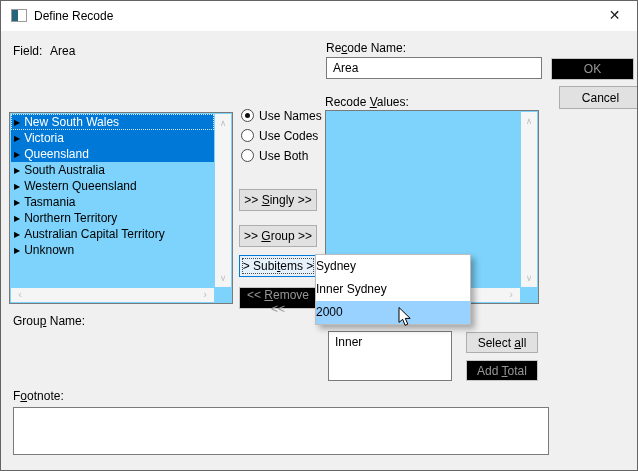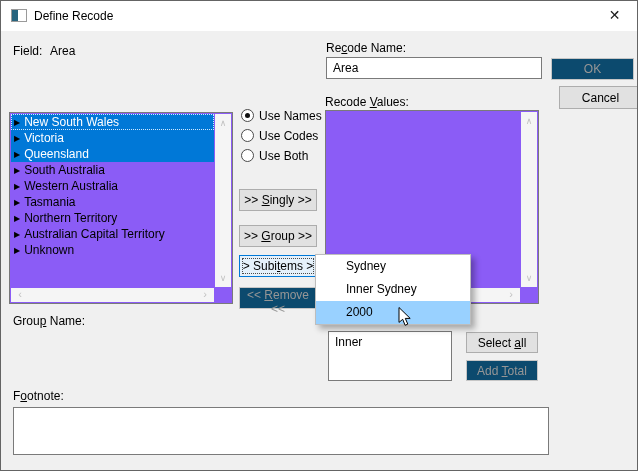--- a/index.html
+++ b/index.html
@@ -11,23 +11,23 @@
   .app-icon { position:absolute; left:10px; top:8px; width:16px; height:13px;
               border:1px solid #9a9a9a; background:linear-gradient(to right,#27647e 0 45%,#ffffff 45%); }
   .win-title { position:absolute; left:33px; top:0; height:30px; line-height:30px; }
   .close-btn { position:absolute; right:0; top:0; width:45px; height:29px; text-align:center;
                line-height:29px; font-size:14px; color:#1a1a1a; cursor:default; }
   .lbl { position:absolute; white-space:nowrap; }
   .u { text-decoration:underline; }
   .tbox { position:absolute; background:#fff; border:1px solid #7a7a7a; }
   .btn { position:absolute; background:#e1e1e1; border:1px solid #adadad; text-align:center;
          font-family:"Liberation Sans",sans-serif; font-size:12px; color:#000; padding:0; }
-  .btn.disabled { background:#0c4a6e; border-color:#c6c6c6; color:#969696; }
+  .btn.disabled { background:#000000; border-color:#c6c6c6; color:#969696; }
   .btn.focused { background:#e5f1fb; border:1px solid #0078d7; outline:1px dotted #4a4a4a; outline-offset:-4px; }
-  .listbox { position:absolute; background:#8b5cf6; border:1px solid #7a7a7a; }
+  .listbox { position:absolute; background:#7dd3fc; border:1px solid #7a7a7a; }
   .lv-rows { position:absolute; left:1px; top:1px; right:18px; }
   .lv-row { height:16px; line-height:16px; padding-left:3px; white-space:nowrap; overflow:hidden; }
   .lv-row .tri { font-size:8px; margin-right:4px; color:#000; vertical-align:1px; }
   .lv-row.sel { background:#0078d7; color:#fff; }
   .lv-row.focus { outline:1px dotted #cfe8ff; outline-offset:-1px; }
   .vscroll { position:absolute; top:1px; right:1px; bottom:16px; width:16px; background:#f5f5f5; }
   .vscroll .a { position:absolute; left:0; width:16px; height:14px; text-align:center; line-height:14px;
                 font-size:9px; color:#c2c2c2; }
   .vscroll .a.up { top:2px; } .vscroll .a.dn { bottom:2px; }
   .hscroll { position:absolute; left:1px; right:18px; bottom:1px; height:14px; background:#f5f5f5; }
@@ -35,21 +35,21 @@
                 font-size:11px; color:#c2c2c2; }
   .hscroll .a.lt { left:2px; } .hscroll .a.rt { right:2px; }
   .radio-row { position:absolute; height:14px; line-height:14px; }
   .radio { position:absolute; left:0; top:0; width:13px; height:13px; border:1px solid #4a4a4a;
            border-radius:50%; background:#fff; }
   .radio.checked::after { content:""; position:absolute; left:3px; top:3px; width:5px; height:5px;
            border-radius:50%; background:#111; }
   .radio-row .rlbl { position:absolute; left:18px; top:0; white-space:nowrap; }
   .menu { position:absolute; left:314px; top:253px; width:156px; background:#fff; border:1px solid #bdbdbd;
           box-shadow:4px 4px 6px rgba(0,0,0,0.30); z-index:10; }
-  .menu-item { height:23px; line-height:23px; padding-left:30px; white-space:nowrap; }
+  .menu-item { height:23px; line-height:23px; white-space:nowrap; }
   .menu-item.hl { background:#99d1ff; }
   .cursor { position:absolute; left:397px; top:306px; z-index:20; }
   .valuebox-text { padding:4px 6px; white-space:nowrap; }
 </style>
 </head>
 <body>
 
 <div class="dialog">
 
   <div class="titlebar">
@@ -69,21 +69,21 @@
   <button class="btn disabled" style="left:550px; top:57px; width:83px; height:22px;">OK</button>
   <button class="btn" style="left:558px; top:85px; width:83px; height:23px;">Cancel</button>
 
   <div class="lbl" style="left:8px; top:96px;margin-top:44px;"><span></span><span class="u">F</span><span>ield Values:</span></div>
   <div class="listbox" style="left:8px; top:111px; width:224px; height:192px;">
     <div class="lv-rows">
       <div class="lv-row sel focus"><span class="tri">▶</span><span>New South Wales</span></div>
       <div class="lv-row sel"><span class="tri">▶</span><span>Victoria</span></div>
       <div class="lv-row sel"><span class="tri">▶</span><span>Queensland</span></div>
       <div class="lv-row"><span class="tri">▶</span><span>South Australia</span></div>
-      <div class="lv-row"><span class="tri">▶</span><span>Western Australia</span></div>
+      <div class="lv-row"><span class="tri">▶</span><span>Western Queensland</span></div>
       <div class="lv-row"><span class="tri">▶</span><span>Tasmania</span></div>
       <div class="lv-row"><span class="tri">▶</span><span>Northern Territory</span></div>
       <div class="lv-row"><span class="tri">▶</span><span>Australian Capital Territory</span></div>
       <div class="lv-row"><span class="tri">▶</span><span>Unknown</span></div>
     </div>
     <div class="vscroll">
       <div class="a up">∧</div>
       <div class="a dn">∨</div>
     </div>
     <div class="hscroll">

